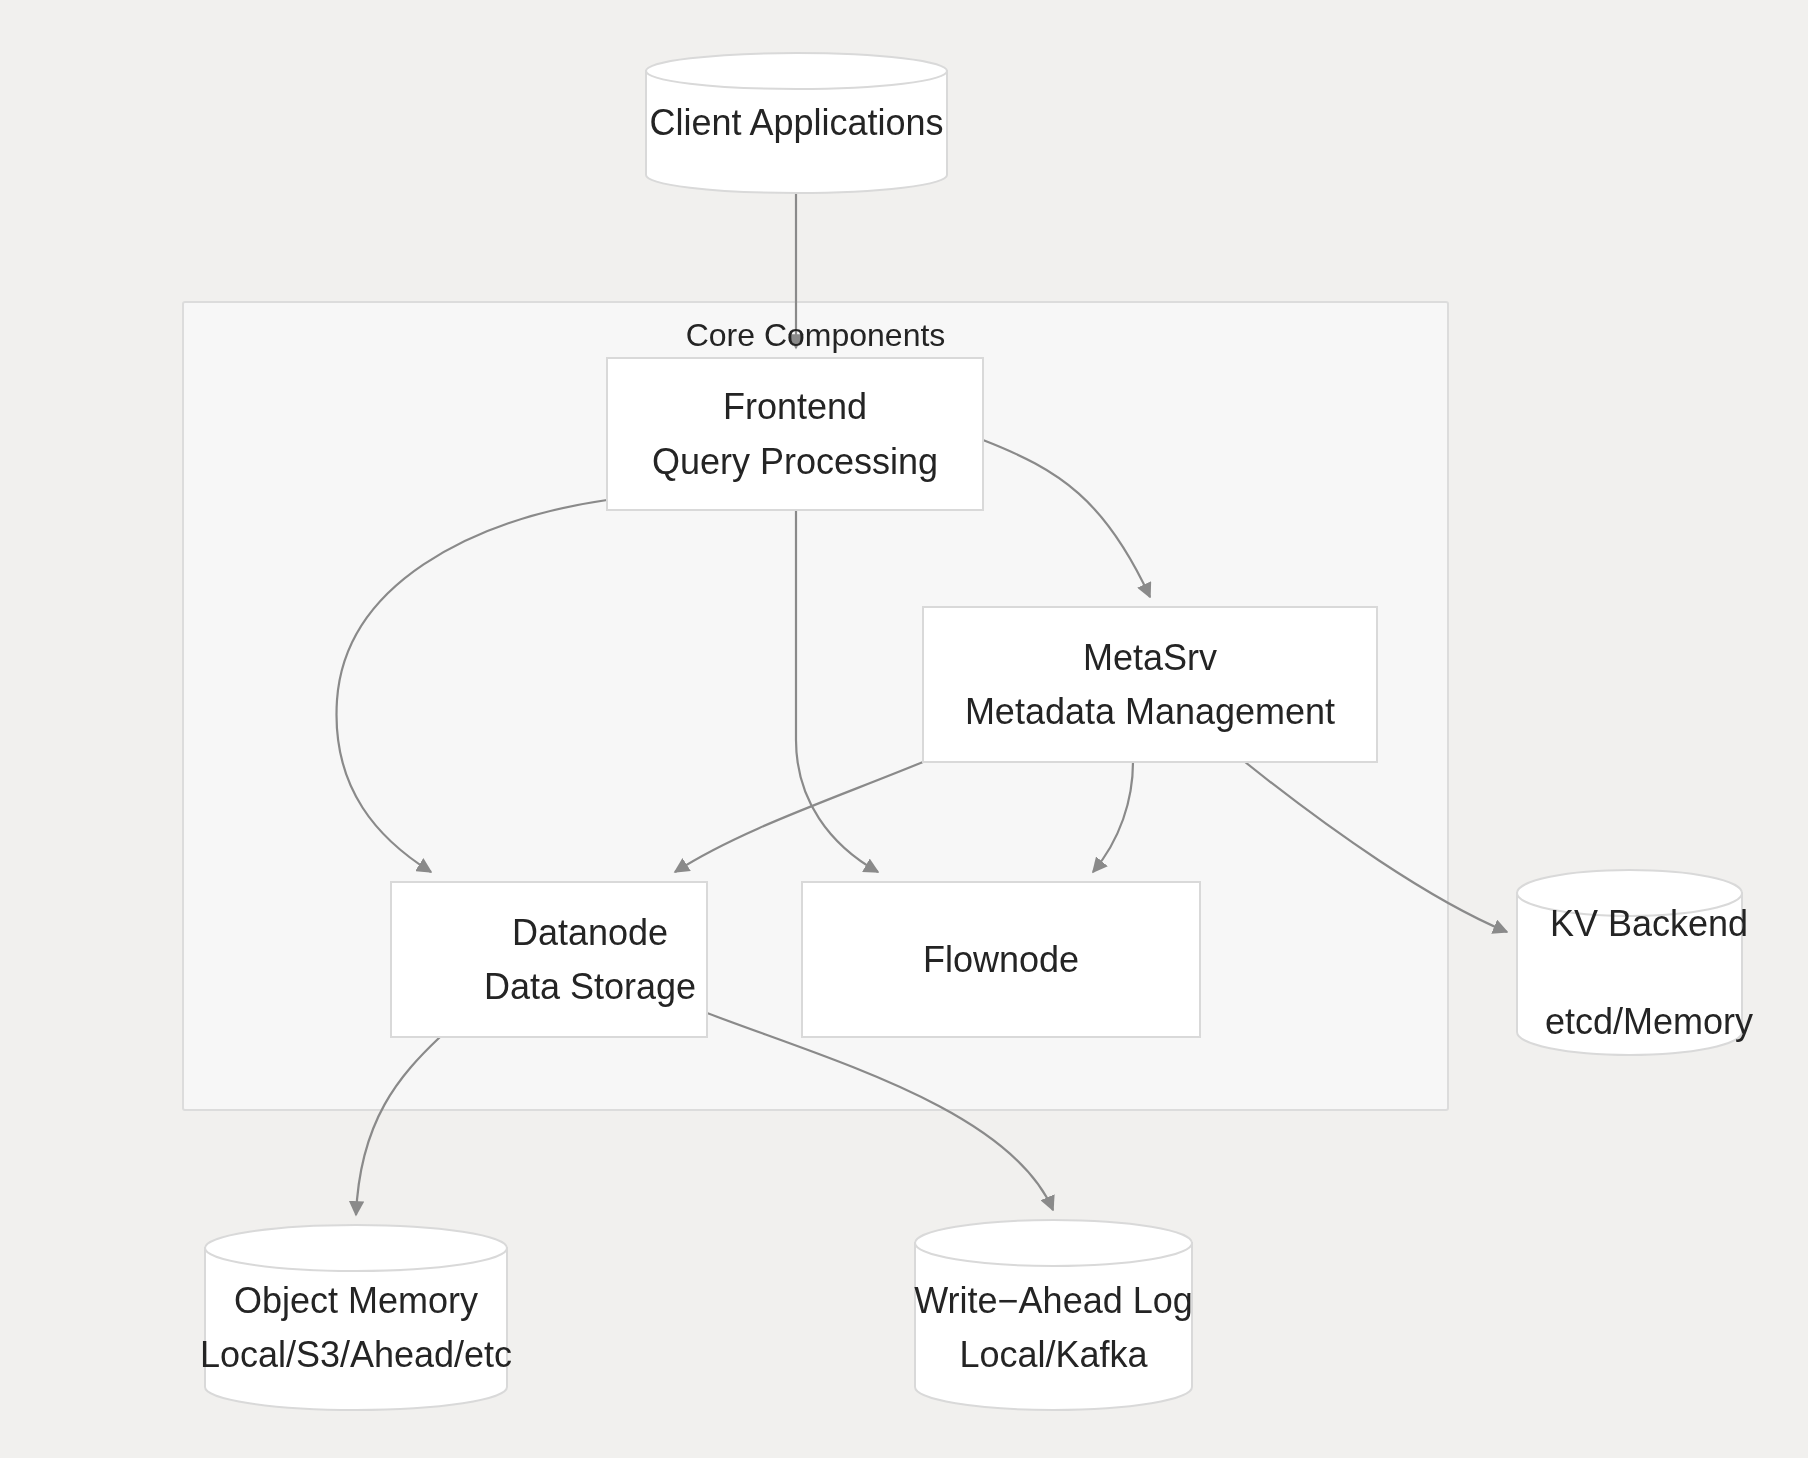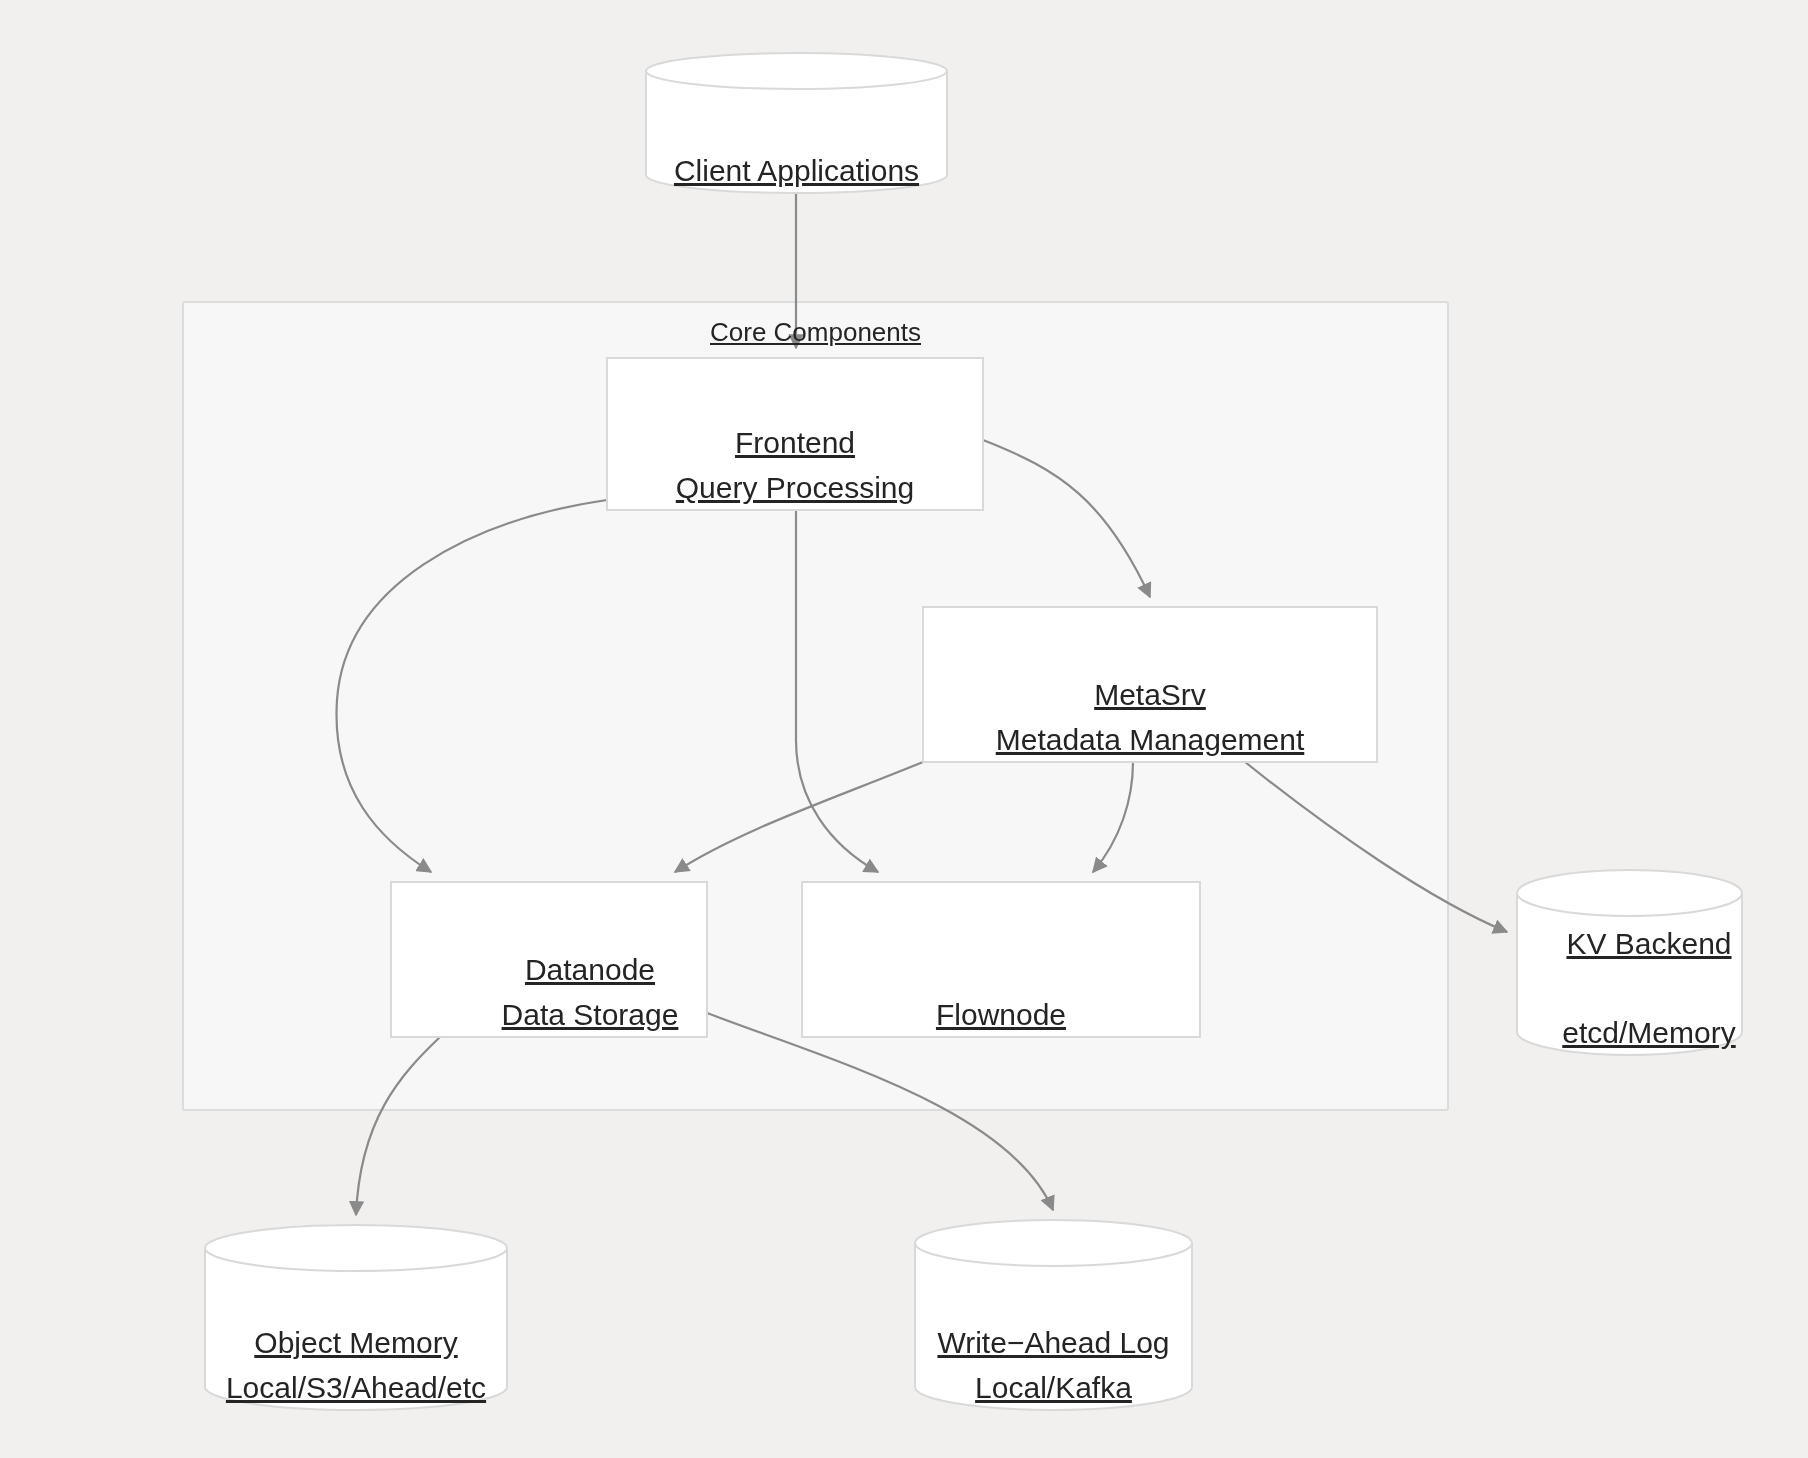--- a/index.html
+++ b/index.html
@@ -19,37 +19,35 @@
     position: absolute;
     left: 0; top: 0;
     width: 1808px;
     height: 1458px;
   }
   .node-label {
     position: absolute;
     display: flex;
     flex-direction: column;
     align-items: center;
-    justify-content: flex-end;
+    justify-content: center;
     text-align: center;
     color: #242424;
-    font-size: 30px;
+    font-size: 36px;
     line-height: 1.42;
     pointer-events: none;
     white-space: nowrap;
-    text-decoration: underline;
   }
   .node-label .l2 { margin-top: 3px; }
   .subgraph-title {
     position: absolute;
     color: #242424;
-    font-size: 26px;
+    font-size: 32px;
     text-align: center;
     white-space: nowrap;
-    text-decoration: underline;
   }
 </style>
 </head>
 <body>
 
 <div id="stage">
 
   <svg class="layer" viewBox="0 0 1808 1458">
     <defs>
       <marker id="arrow" viewBox="0 0 10 10" refX="9" refY="5" markerWidth="7" markerHeight="7" orient="auto-start-reverse">

